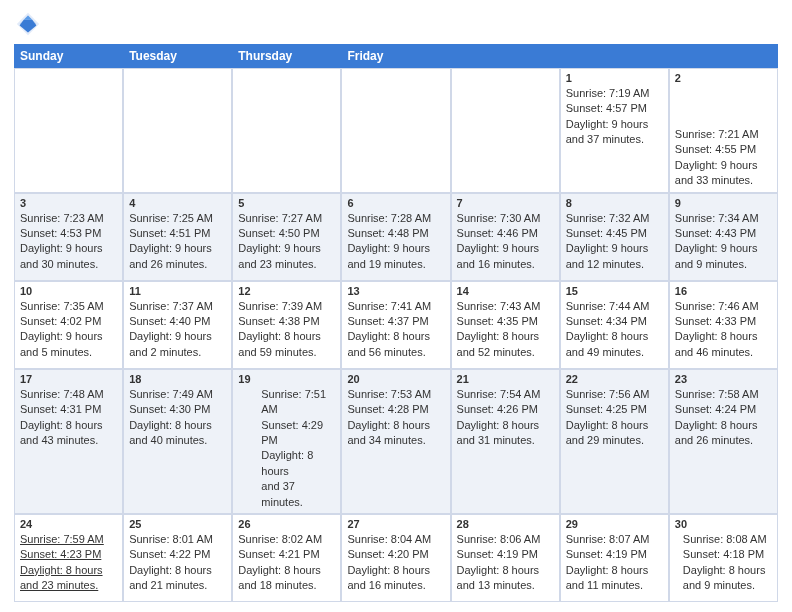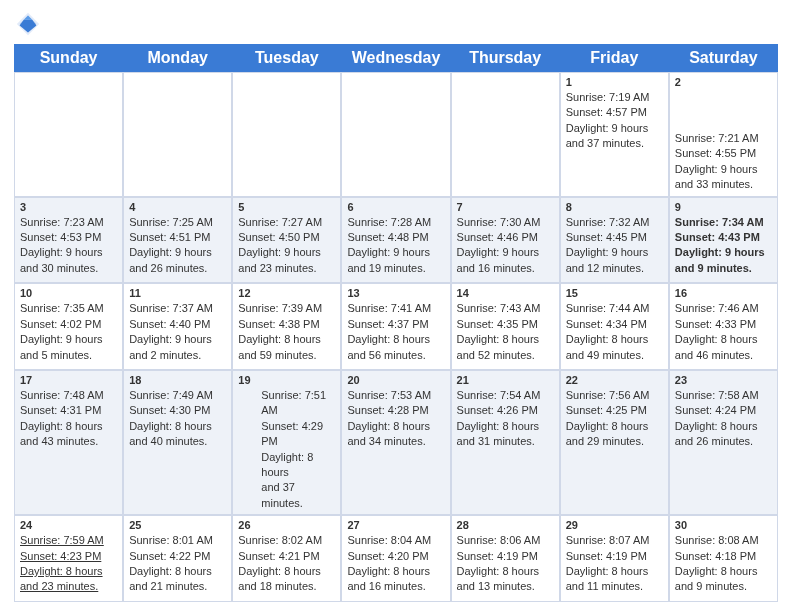--- a/index.html
+++ b/index.html
@@ -66,23 +66,23 @@
       flex-direction: column;
     }
     .cal-header {
       display: grid;
       grid-template-columns: repeat(7, 1fr);
       background: #3a7bd5;
     }
     .cal-header-cell {
       color: #fff;
       font-weight: bold;
-      font-size: 16px;
+      font-size: 12px;
       padding: 5px 6px;
-      text-align: center;
+      text-align: left;
     }
     .cal-body {
       flex: 1;
       display: flex;
       flex-direction: column;
     }
     .cal-row {
       display: grid;
       grid-template-columns: repeat(7, 1fr);
       flex: 1;
@@ -134,26 +134,23 @@
     </div>
     <div class="title-section">
       <div class="month-title"></div>
       <div class="location"></div>
     </div>
   </div>
 
   <div class="calendar">
     <div class="cal-header">
     <div class="cal-header-cell">Sunday</div>
-        <div class="cal-header-cell">Monday</div>
         <div class="cal-header-cell">Tuesday</div>
-        <div class="cal-header-cell">Wednesday</div>
         <div class="cal-header-cell">Thursday</div>
         <div class="cal-header-cell">Friday</div>
-        <div class="cal-header-cell">Saturday</div>
       </div>
     <div class="cal-body">
     <div class="cal-row">
           <div class="cal-cell empty"></div>
           <div class="cal-cell empty"></div>
           <div class="cal-cell empty"></div>
           <div class="cal-cell empty"></div>
           <div class="cal-cell empty"></div>
           <div class="cal-cell">
             <div class="day-num">1</div>
@@ -208,21 +205,21 @@
           </div>
           <div class="cal-cell">
             <div class="day-num">8</div>
             <div class="day-detail" style="white-space: pre-line;">Sunrise: 7:32 AM
 Sunset: 4:45 PM
 Daylight: 9 hours
 and 12 minutes.</div>
           </div>
           <div class="cal-cell">
             <div class="day-num">9</div>
-            <div class="day-detail" style="white-space: pre-line; font-weight: bold;">Sunrise: 7:34 AM
+            <div class="day-detail" style="white-space: pre-line;">Sunrise: 7:34 AM
 Sunset: 4:43 PM
 Daylight: 9 hours
 and 9 minutes.</div>
           </div>
         </div>
         <div class="cal-row">
           <div class="cal-cell">
             <div class="day-num">10</div>
             <div class="day-detail" style="white-space: pre-line;">Sunrise: 7:35 AM
 Sunset: 4:02 PM
@@ -361,21 +358,21 @@
           </div>
           <div class="cal-cell">
             <div class="day-num">29</div>
             <div class="day-detail" style="white-space: pre-line;">Sunrise: 8:07 AM
 Sunset: 4:19 PM
 Daylight: 8 hours
 and 11 minutes.</div>
           </div>
           <div class="cal-cell">
             <div class="day-num">30</div>
-            <div class="day-detail" style="white-space: pre-line;">Sunrise: 8:08 AM
+            <div class="day-detail" style="white-space: pre-line; margin-left: 8px;">Sunrise: 8:08 AM
 Sunset: 4:18 PM
 Daylight: 8 hours
 and 9 minutes.</div>
           </div>
         </div>
       </div>
   </div>
 </div>
 
 </body></html>

